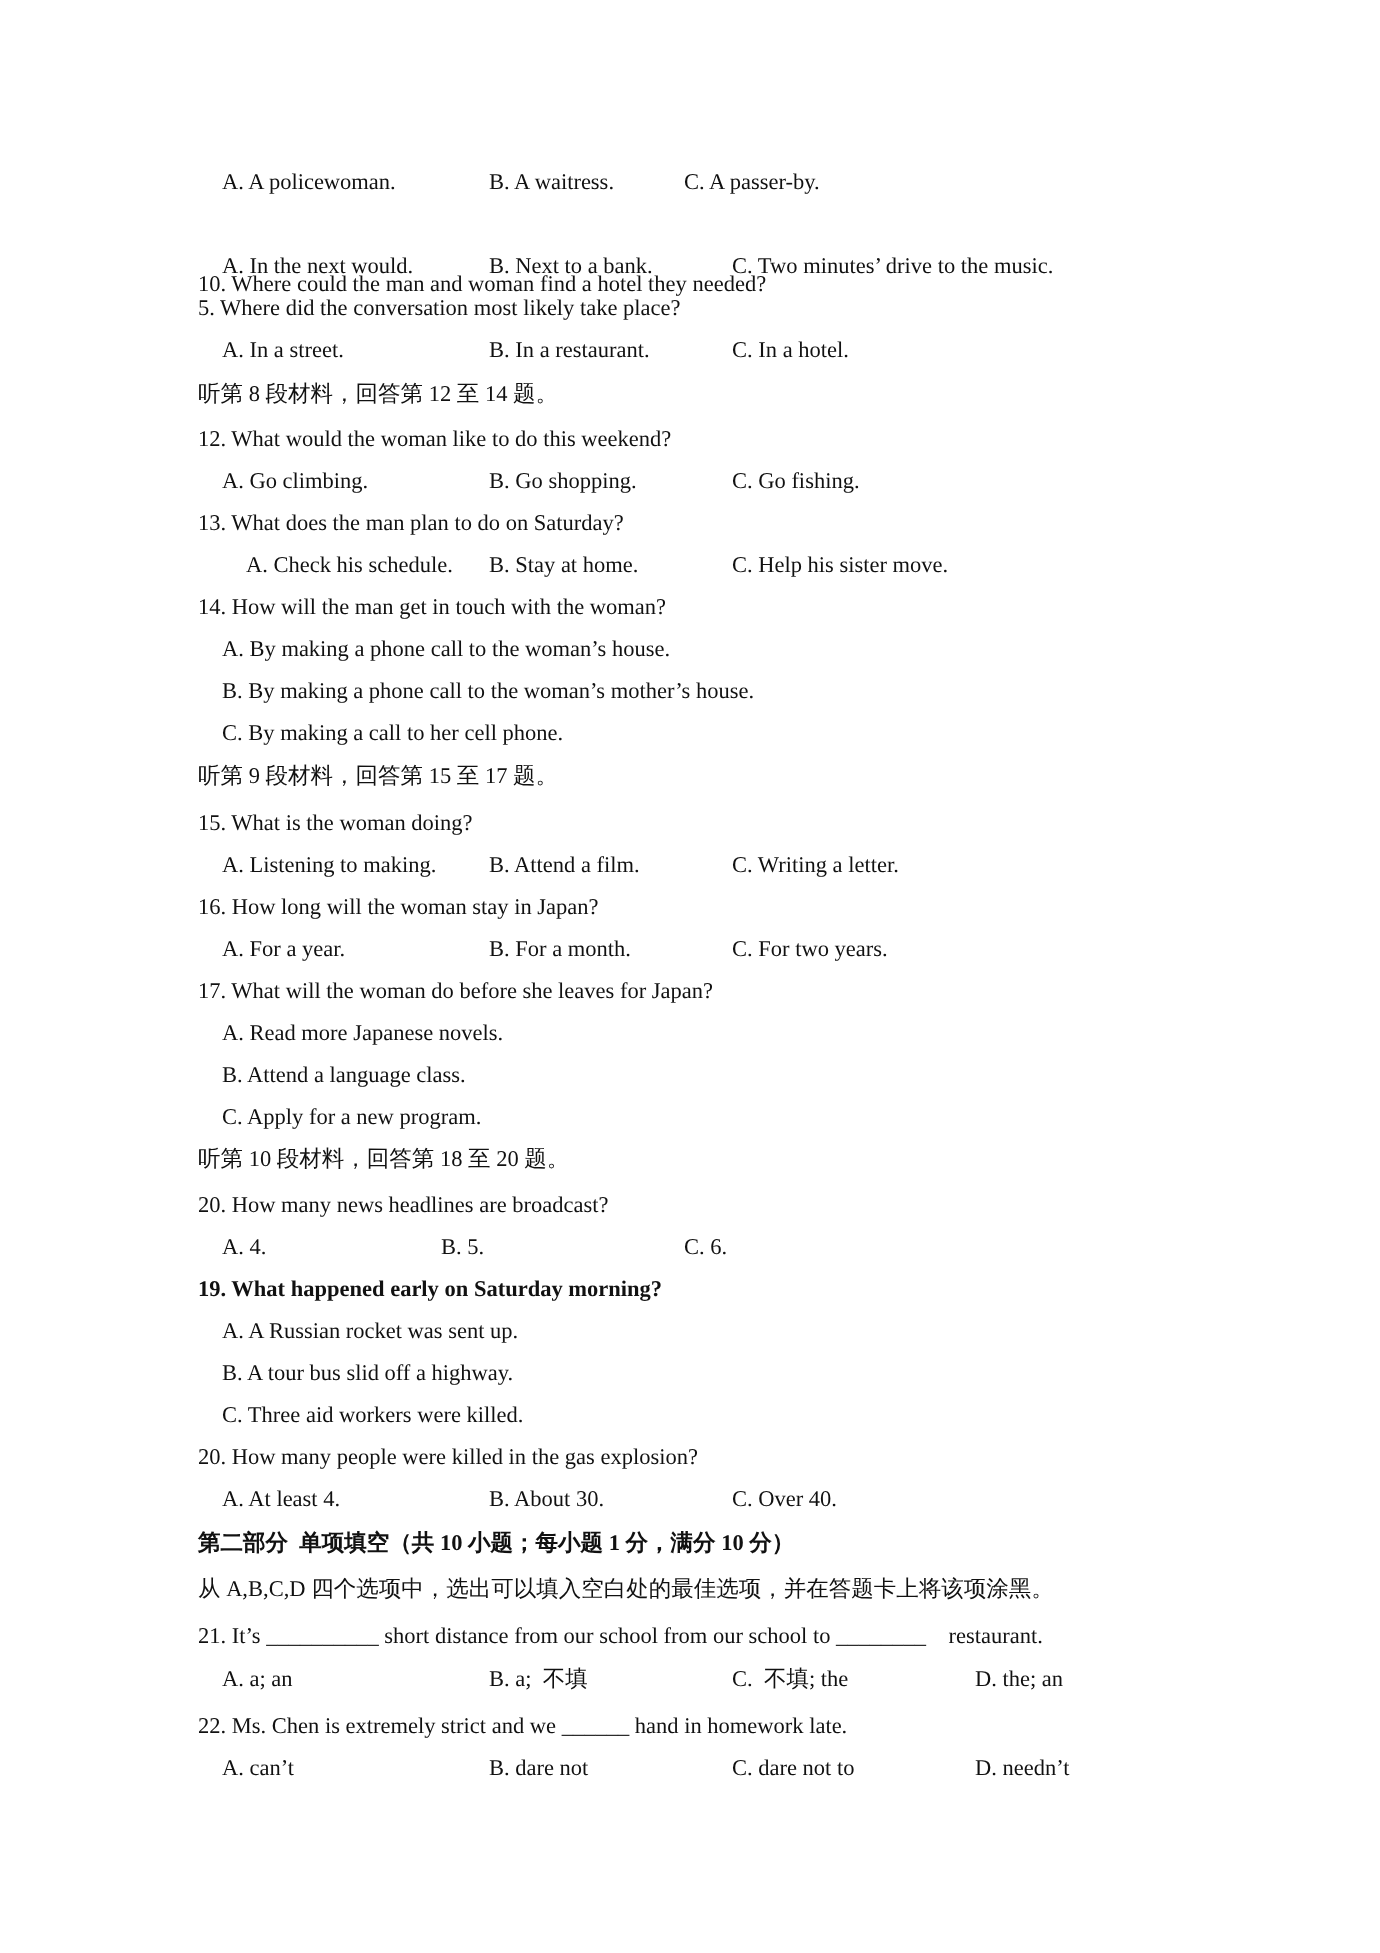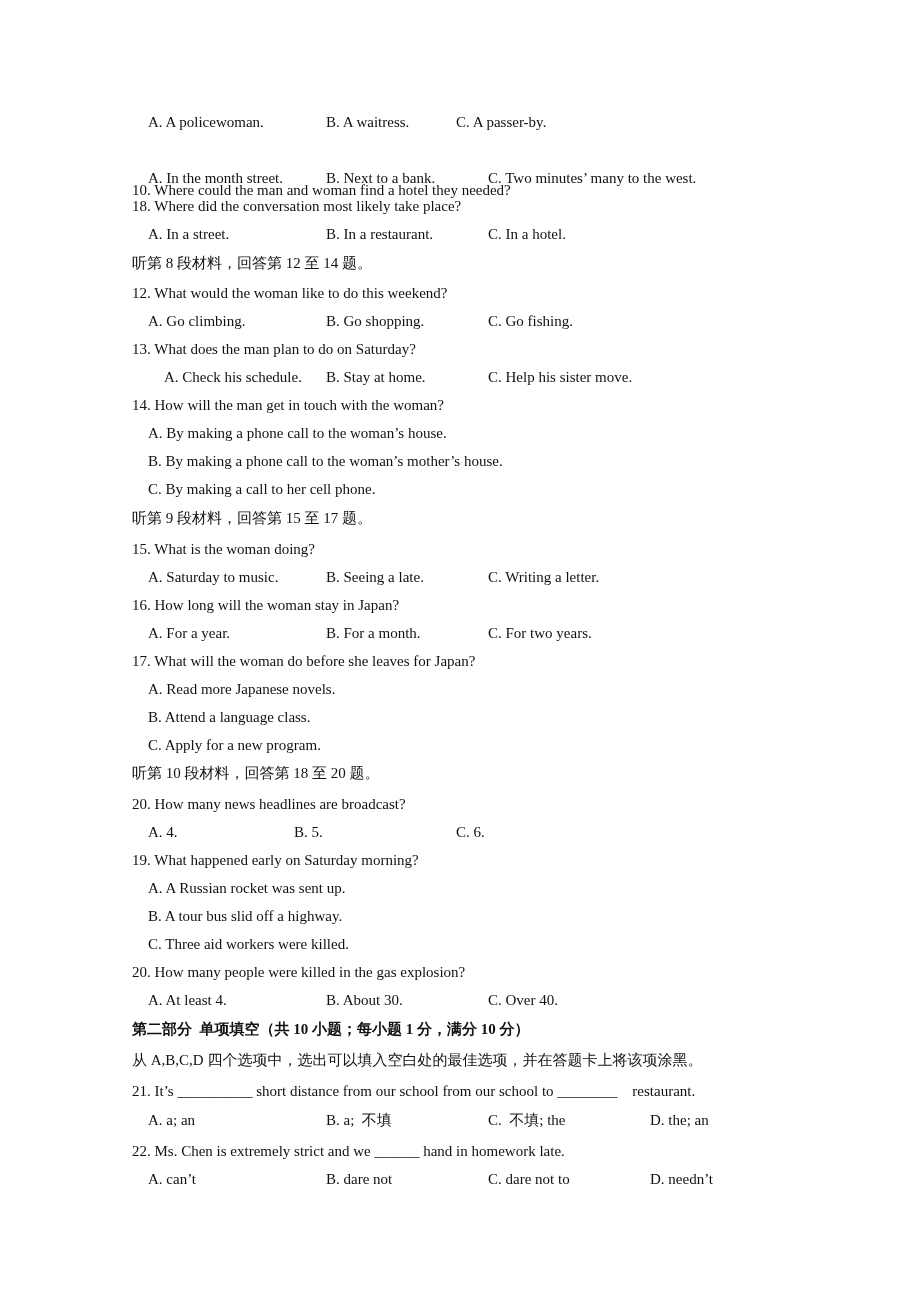--- a/index.html
+++ b/index.html
@@ -12,59 +12,59 @@
   .opt { position: absolute; white-space: pre; line-height: 18px; }
 </style>
 </head>
 <body>
 
 <div id="doc">
     <span class="opt" style="left: 148px; top: 113px;">A. A policewoman.</span>
     <span class="opt" style="left: 326px; top: 113px;">B. A waitress.</span>
     <span class="opt" style="left: 456px; top: 113px;">C. A passer-by.</span>
     <div class="line q" style="top: 141px; margin-top: 40px;">10. Where could the man and woman find a hotel they needed?</div>
-    <span class="opt" style="left: 148px; top: 169px;">A. In the month street.</span>
+    <span class="opt" style="left: 148px; top: 169px;">A. In the next would.</span>
     <span class="opt" style="left: 326px; top: 169px;">B. Next to a bank.</span>
-    <span class="opt" style="left: 488px; top: 169px;">C. Two minutes’ many to the west.</span>
-    <div class="line q" style="top: 197px;">18. Where did the conversation most likely take place?</div>
+    <span class="opt" style="left: 488px; top: 169px;">C. Two minutes’ drive to the music.</span>
+    <div class="line q" style="top: 197px;">5. Where did the conversation most likely take place?</div>
     <span class="opt" style="left: 148px; top: 225px;">A. In a street.</span>
     <span class="opt" style="left: 326px; top: 225px;">B. In a restaurant.</span>
     <span class="opt" style="left: 488px; top: 225px;">C. In a hotel.</span>
     <div class="line sec" style="top: 254px;">听第 8 段材料，回答第 12 至 14 题。</div>
     <div class="line q" style="top: 284px;">12. What would the woman like to do this weekend?</div>
     <span class="opt" style="left: 148px; top: 312px;">A. Go climbing.</span>
     <span class="opt" style="left: 326px; top: 312px;">B. Go shopping.</span>
     <span class="opt" style="left: 488px; top: 312px;">C. Go fishing.</span>
     <div class="line q" style="top: 340px;">13. What does the man plan to do on Saturday?</div>
     <span class="opt" style="left: 164px; top: 368px;">A. Check his schedule.</span>
     <span class="opt" style="left: 326px; top: 368px;">B. Stay at home.</span>
     <span class="opt" style="left: 488px; top: 368px;">C. Help his sister move.</span>
     <div class="line q" style="top: 396px;">14. How will the man get in touch with the woman?</div>
     <span class="opt" style="left: 148px; top: 424px; font-family: Liberation Serif, serif;">A. By making a phone call to the woman’s house.</span>
     <span class="opt" style="left: 148px; top: 452px;">B. By making a phone call to the woman’s mother’s house.</span>
     <span class="opt" style="left: 148px; top: 480px;">C. By making a call to her cell phone.</span>
     <div class="line sec" style="top: 509px;">听第 9 段材料，回答第 15 至 17 题。</div>
     <div class="line q" style="top: 540px;">15. What is the woman doing?</div>
-    <span class="opt" style="left: 148px; top: 568px;">A. Saturday to music.</span>
-    <span class="opt" style="left: 326px; top: 568px;">B. Seeing a late.</span>
+    <span class="opt" style="left: 148px; top: 568px;">A. Listening to making.</span>
+    <span class="opt" style="left: 326px; top: 568px;">B. Attend a film.</span>
     <span class="opt" style="left: 488px; top: 568px;">C. Writing a letter.</span>
     <div class="line q" style="top: 596px;">16. How long will the woman stay in Japan?</div>
     <span class="opt" style="left: 148px; top: 624px;">A. For a year.</span>
     <span class="opt" style="left: 326px; top: 624px;">B. For a month.</span>
     <span class="opt" style="left: 488px; top: 624px;">C. For two years.</span>
     <div class="line q" style="top: 652px;">17. What will the woman do before she leaves for Japan?</div>
     <span class="opt" style="left: 148px; top: 680px;">A. Read more Japanese novels.</span>
     <span class="opt" style="left: 148px; top: 708px;">B. Attend a language class.</span>
     <span class="opt" style="left: 148px; top: 736px;">C. Apply for a new program.</span>
     <div class="line sec" style="top: 764px;">听第 10 段材料，回答第 18 至 20 题。</div>
     <div class="line q" style="top: 795px;">20. How many news headlines are broadcast?</div>
     <span class="opt" style="left: 148px; top: 823px;">A. 4.</span>
     <span class="opt" style="left: 294px; top: 823px;">B. 5.</span>
     <span class="opt" style="left: 456px; top: 823px;">C. 6.</span>
-    <div class="line q" style="top: 851px;">19. What happened early on Saturday morning?</div>
+    <div class="line q" style="top: 851px; font-weight: bold;">19. What happened early on Saturday morning?</div>
     <span class="opt" style="left: 148px; top: 879px;">A. A Russian rocket was sent up.</span>
     <span class="opt" style="left: 148px; top: 907px;">B. A tour bus slid off a highway.</span>
     <span class="opt" style="left: 148px; top: 935px;">C. Three aid workers were killed.</span>
     <div class="line q" style="top: 963px;">20. How many people were killed in the gas explosion?</div>
     <span class="opt" style="left: 148px; top: 991px;">A. At least 4.</span>
     <span class="opt" style="left: 326px; top: 991px;">B. About 30.</span>
     <span class="opt" style="left: 488px; top: 991px;">C. Over 40.</span>
     <div class="line sec bold" style="top: 1020px;">第二部分  单项填空（共 10 小题；每小题 1 分，满分 10 分）</div>
     <div class="line sec" style="top: 1051px;">从 A,B,C,D 四个选项中，选出可以填入空白处的最佳选项，并在答题卡上将该项涂黑。</div>
     <div class="line q" style="top: 1082px;">21. It’s __________ short distance from our school from our school to ________    restaurant.</div>

